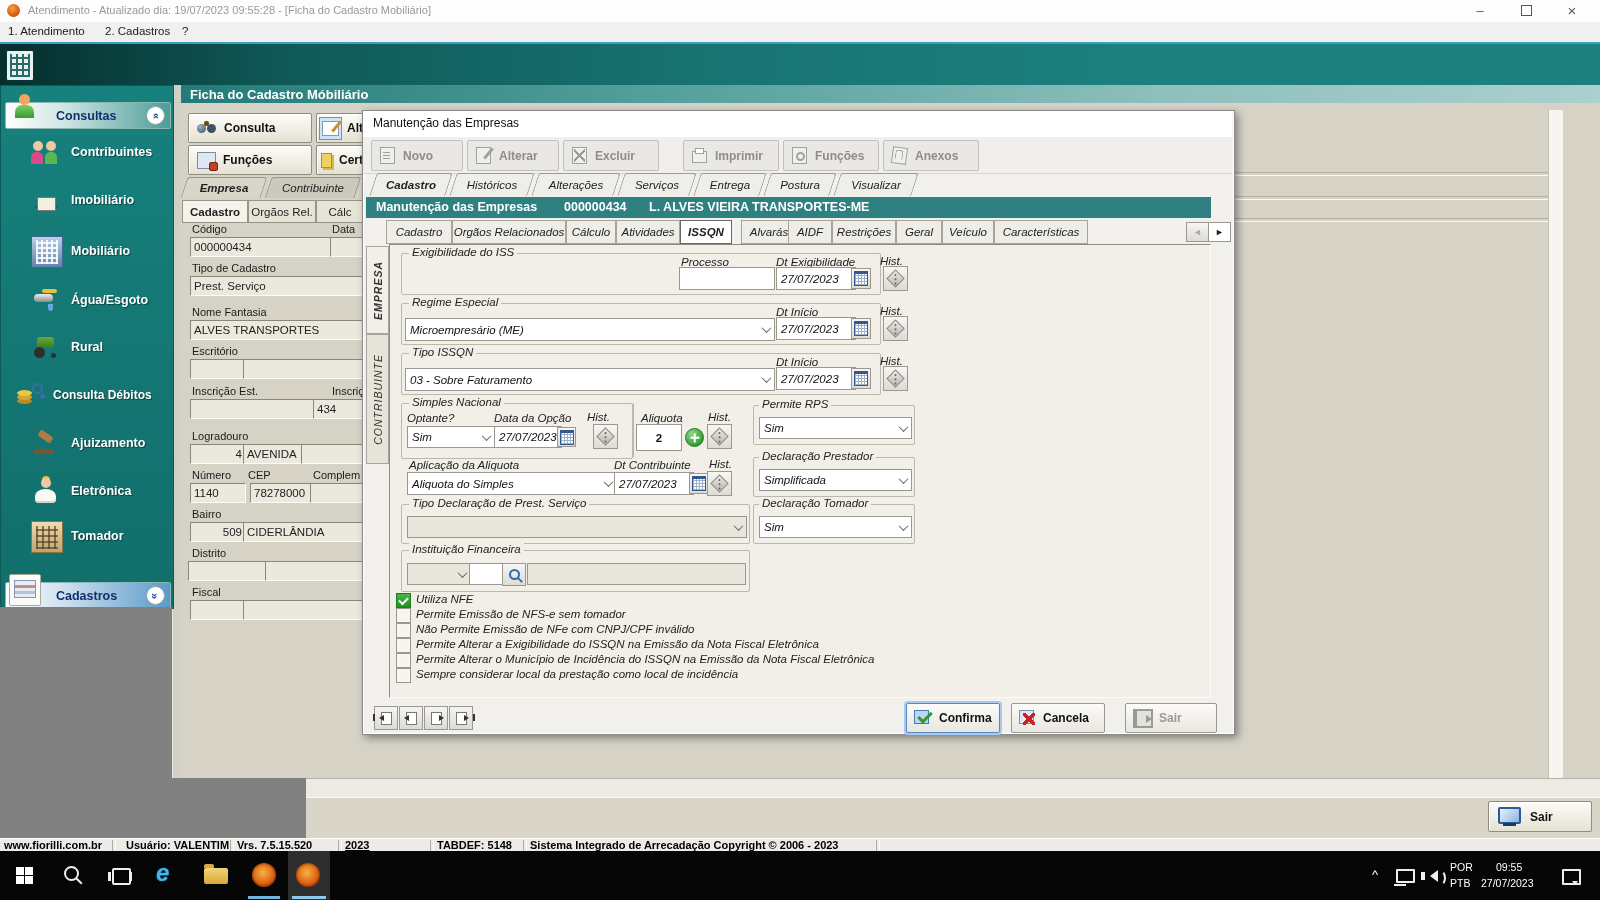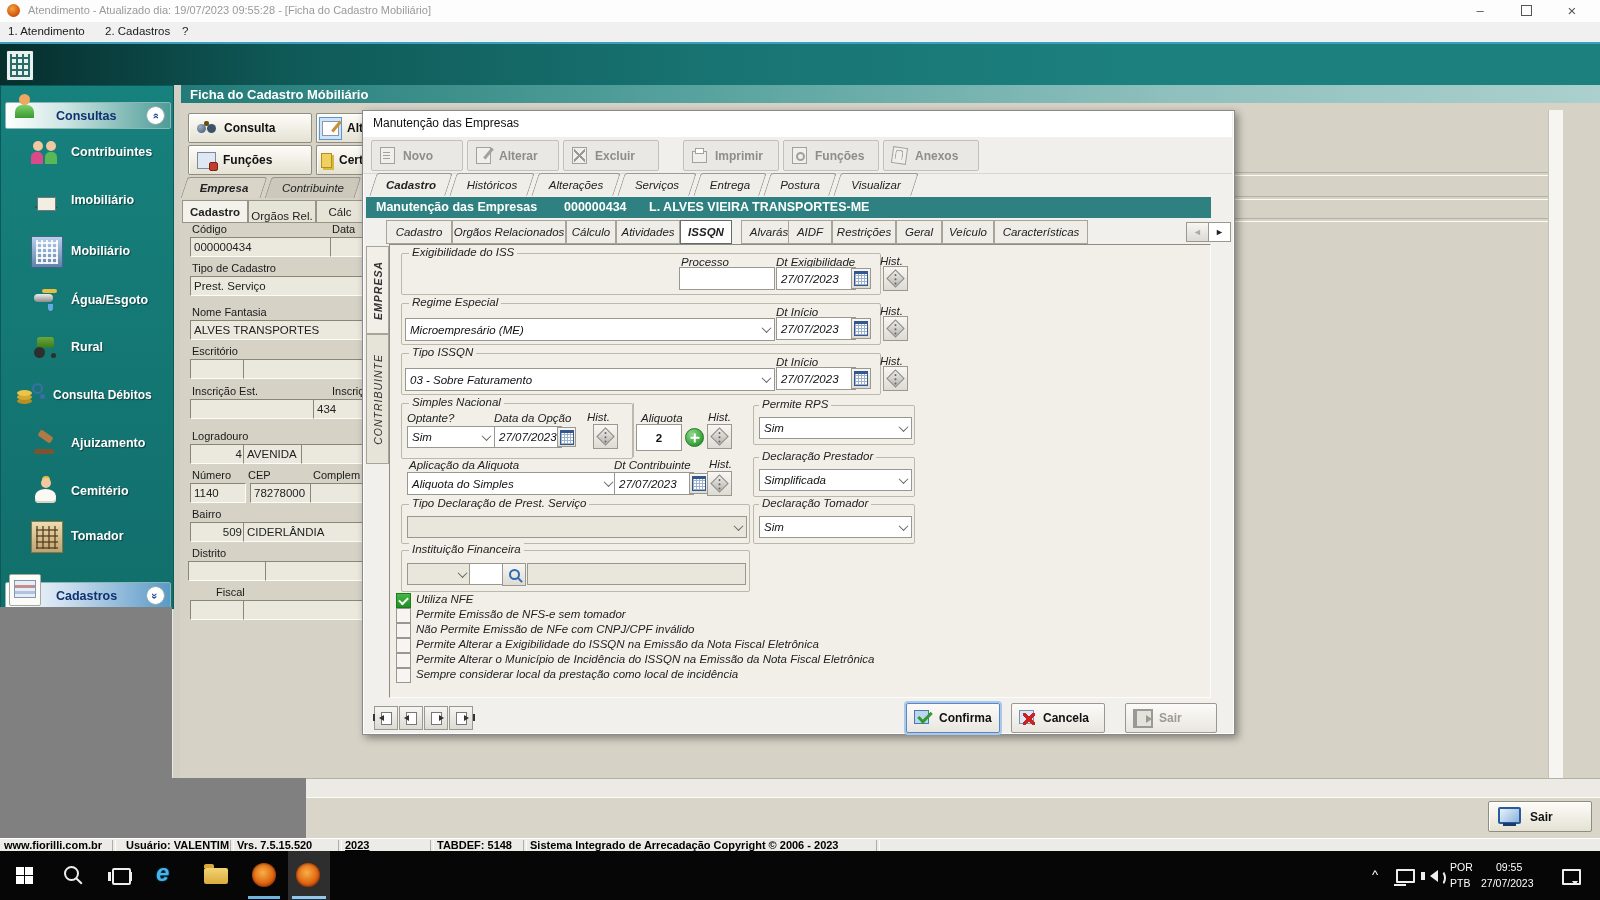--- a/index.html
+++ b/index.html
@@ -255,21 +255,21 @@
     <span class="sic ic-tractor" style="top:246px;"></span>
     <span class="sitem-label" style="top:254px;">Rural</span>
 
     <span class="sic ic-money" style="left:14px;top:294px;"></span>
     <span class="sitem-label" style="left:52px;top:302px;font-size:12px;">Consulta Débitos</span>
 
     <span class="sic ic-gavel" style="top:342px;"></span>
     <span class="sitem-label" style="top:350px;">Ajuizamento</span>
 
     <span class="sic ic-angel" style="top:390px;"></span>
-    <span class="sitem-label" style="top:398px;">Cemitério</span>
+    <span class="sitem-label" style="top:398px;">Eletrônica</span>
 
     <span class="sic ic-school" style="top:435px;"></span>
     <span class="sitem-label" style="top:443px;">Tomador</span>
 
     <div class="sgroup" style="top:496px;background:linear-gradient(90deg,#ffffff,#cfe0f0 35%,#5a9ac8);">
       <span style="margin-left:50px;">Cadastros</span>
       <span class="chev down">
           <span>»</span>
         </span>
     </div>
@@ -306,21 +306,21 @@
 
   <div class="xtab on" style="left:184px;top:177px;width:80px;">
       <span>Empresa</span>
     </div>
   <div class="xtab" style="left:268px;top:177px;width:90px;">
       <span>Contribuinte</span>
     </div>
   <div class="stab on" style="left:182px;top:200px;width:64px;">
       <span>Cadastro</span>
     </div>
-  <div class="stab" style="left:248px;top:200px;width:66px;align-items:flex-end;">
+  <div class="stab" style="left:248px;top:200px;width:66px;">
       <span>Orgãos Rel.</span>
     </div>
   <div class="stab" style="left:316px;top:200px;width:46px;border-right:none;justify-content:center;">
       <span>Cálc</span>
     </div>
 
   <span class="lbl" style="left:192px;top:223px;">Código</span>
   <span class="lbl" style="left:332px;top:223px;">Data</span>
   <div class="abs winp" style="left:190px;top:237px;width:134px;height:16px;">
       <span>000000434</span>
@@ -364,21 +364,21 @@
   <span class="lbl" style="left:192px;top:508px;">Bairro</span>
   <div class="abs winp" style="left:190px;top:522px;width:48px;height:16px;justify-content:flex-end;">
       <span>509</span>
     </div>
   <div class="abs winp" style="left:243px;top:522px;width:113px;height:16px;">
       <span>CIDERLÂNDIA</span>
     </div>
   <span class="lbl" style="left:192px;top:547px;">Distrito</span>
   <div class="abs winp" style="left:188px;top:561px;width:72px;height:16px;"></div>
   <div class="abs winp" style="left:265px;top:561px;width:91px;height:16px;"></div>
-  <span class="lbl" style="left:192px;top:586px;margin-left:24px;">Fiscal</span>
+  <span class="lbl" style="left:192px;top:586px;">Fiscal</span>
   <div class="abs winp" style="left:190px;top:600px;width:48px;height:16px;"></div>
   <div class="abs winp" style="left:243px;top:600px;width:113px;height:16px;"></div>
 
   <div class="abs" style="left:306px;top:778px;width:1294px;height:19px;background:#eceae4;border-top:1px solid #b5b1a5;"></div>
   <div class="abs" style="left:306px;top:797px;width:1294px;height:41px;background:#d9d5c9;border-top:1px solid #fcfbf7;"></div>
   <div class="abs wbtn" style="left:1488px;top:801px;width:102px;height:29px;">
     <span class="ico-pc"></span>
     <span>Sair</span>
   </div>
 

